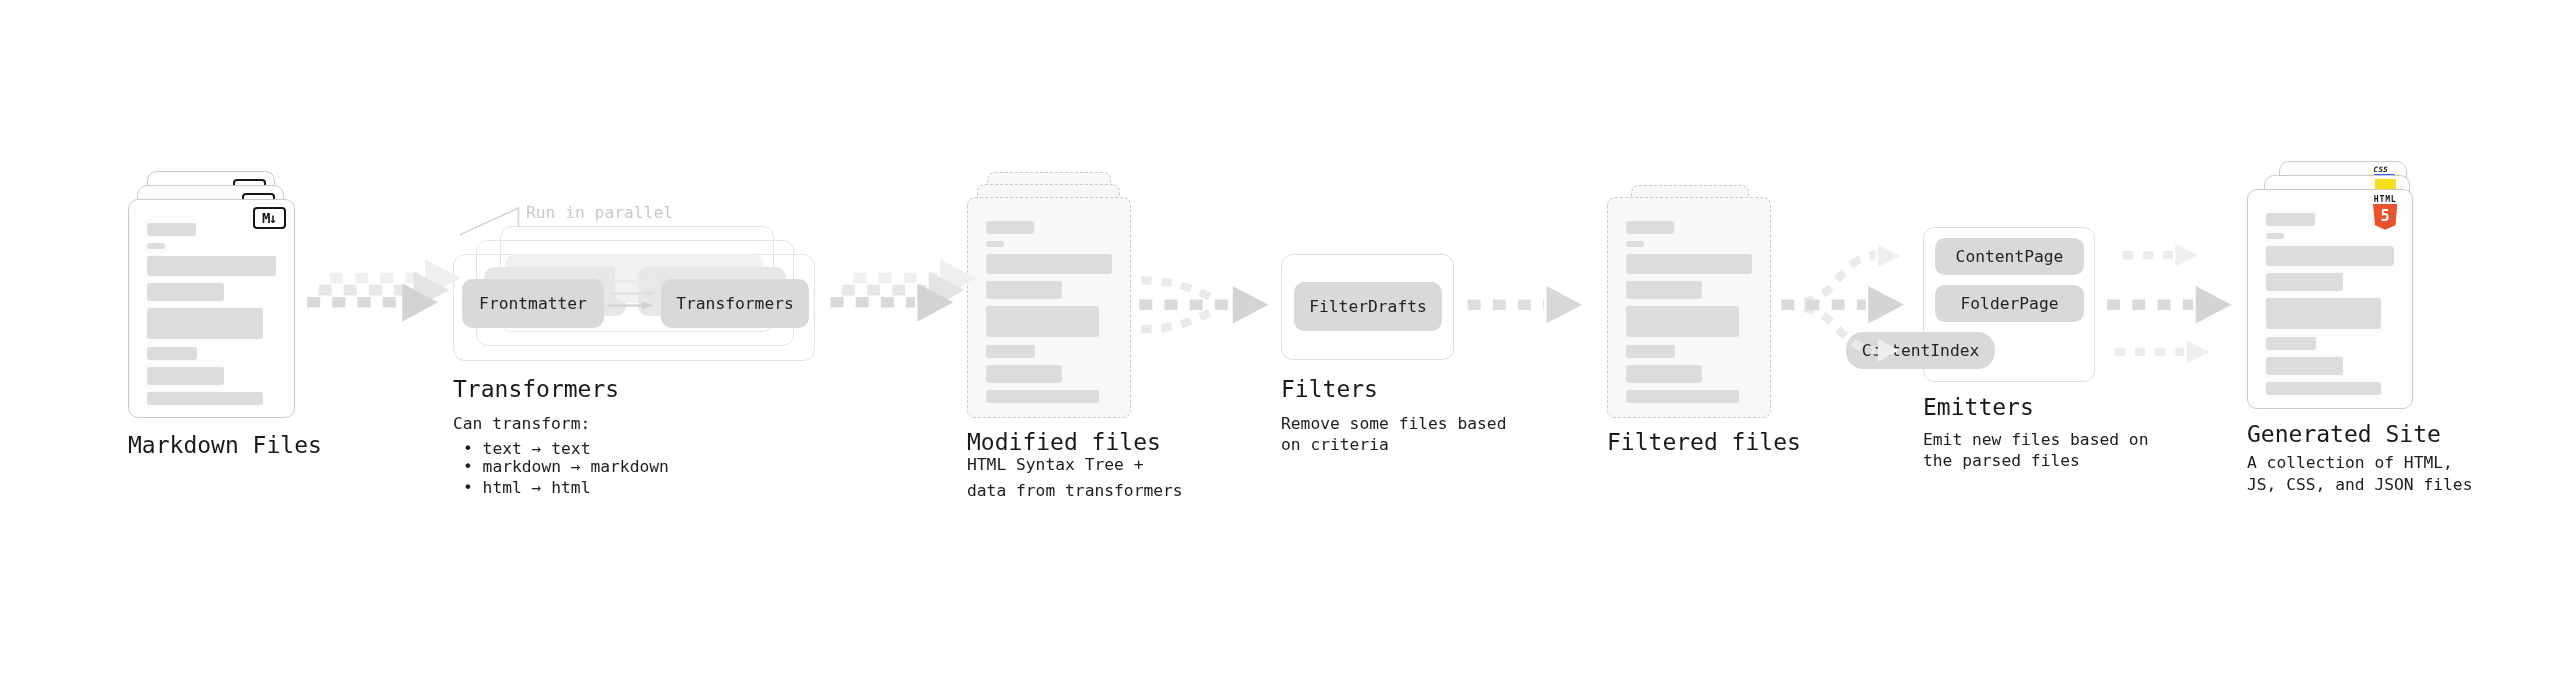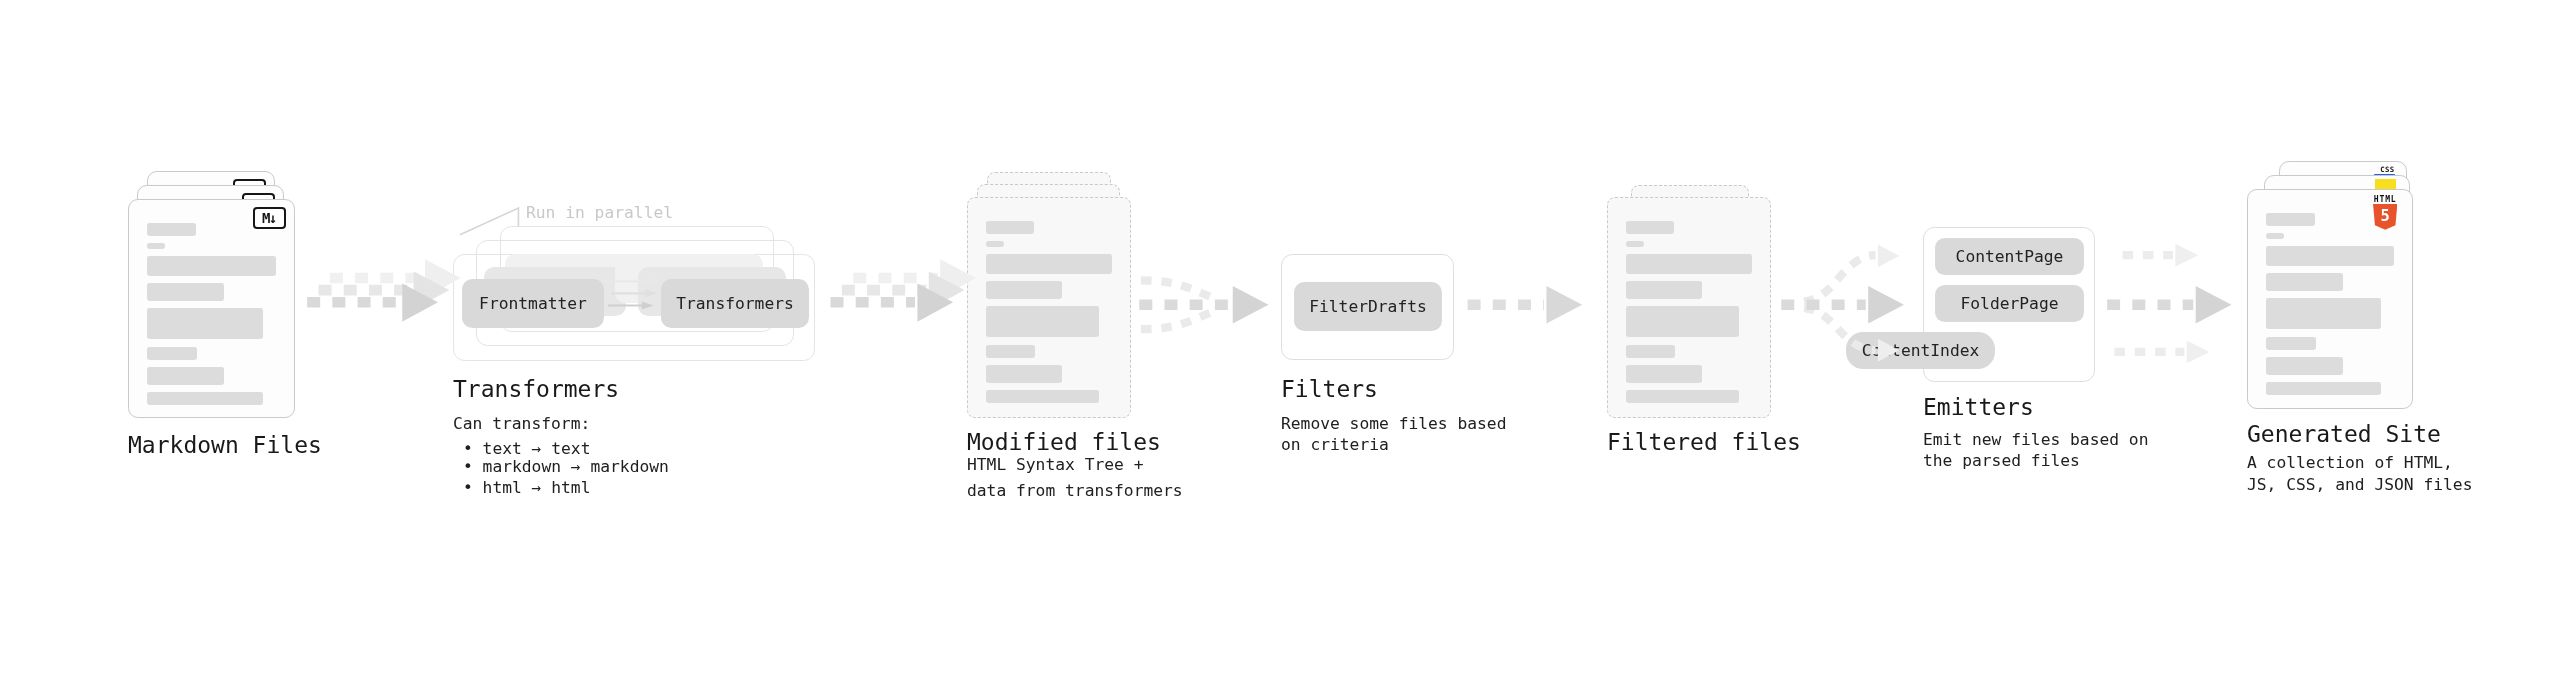--- a/index.html
+++ b/index.html
@@ -20,21 +20,21 @@
   .panel{position:absolute;background:#fff;border:1.6px solid #dedede;border-radius:11.4px;box-sizing:border-box;}
   .btn{position:absolute;background:#d9d9d9;border-radius:10.6px;color:#222;font-size:16.3px;
     display:flex;align-items:center;justify-content:center;box-sizing:border-box;white-space:nowrap;}
   .btn.ghost1{background:#e7e7e7;}
   .btn.ghost2{background:#f1f1f1;}
   
   .stage-label{position:absolute;font-size:23px;color:#191919;white-space:nowrap;}
   .stage-sub{position:absolute;font-size:16.3px;color:#202020;white-space:nowrap;}
   .note{position:absolute;font-size:16.3px;color:#c8c8c8;white-space:nowrap;}
   
-  .css-badge{position:absolute;top:4.1px;right:11.4px;width:21px;text-align:right;}
+  .css-badge{position:absolute;top:4.1px;right:11.4px;width:21px;text-align:left;font-style:italic;}
   .css-badge .css-text{font-size:7.3px;font-weight:bold;color:#111;line-height:7.3px;letter-spacing:0.4px;}
   .css-badge .css-bar{height:3.3px;background:#2760ef;margin-top:0.8px;border-radius:0.8px;}
   .js-badge{position:absolute;top:3.3px;right:13px;width:21px;height:18px;background:#f7df1e;}
   .html-badge{position:absolute;top:4.9px;right:9.8px;width:34px;text-align:center;}
   .html-badge .html-text{font-size:8.1px;font-weight:bold;letter-spacing:0.8px;color:#111;line-height:8.1px;}
   .html-badge .shield{width:24.4px;height:26px;margin:0.8px auto 0;background:#e8532c;color:#fff;
     font-size:15.4px;font-weight:bold;line-height:24.4px;
     clip-path:polygon(0 0,100% 0,92% 83%,50% 100%,8% 83%);}
   #arrows{position:absolute;left:0;top:0;pointer-events:none;}
 </style>

